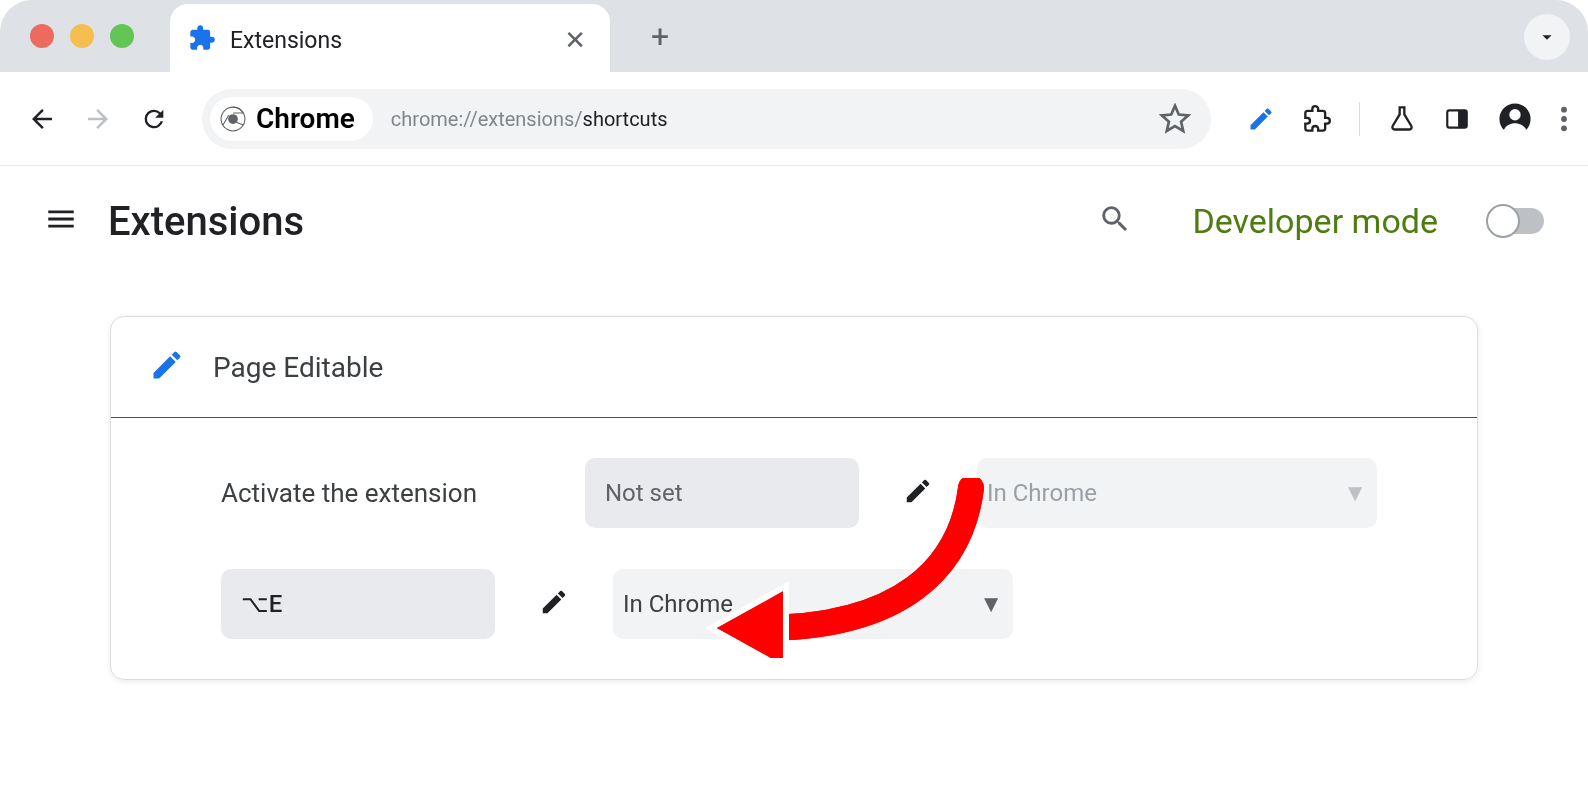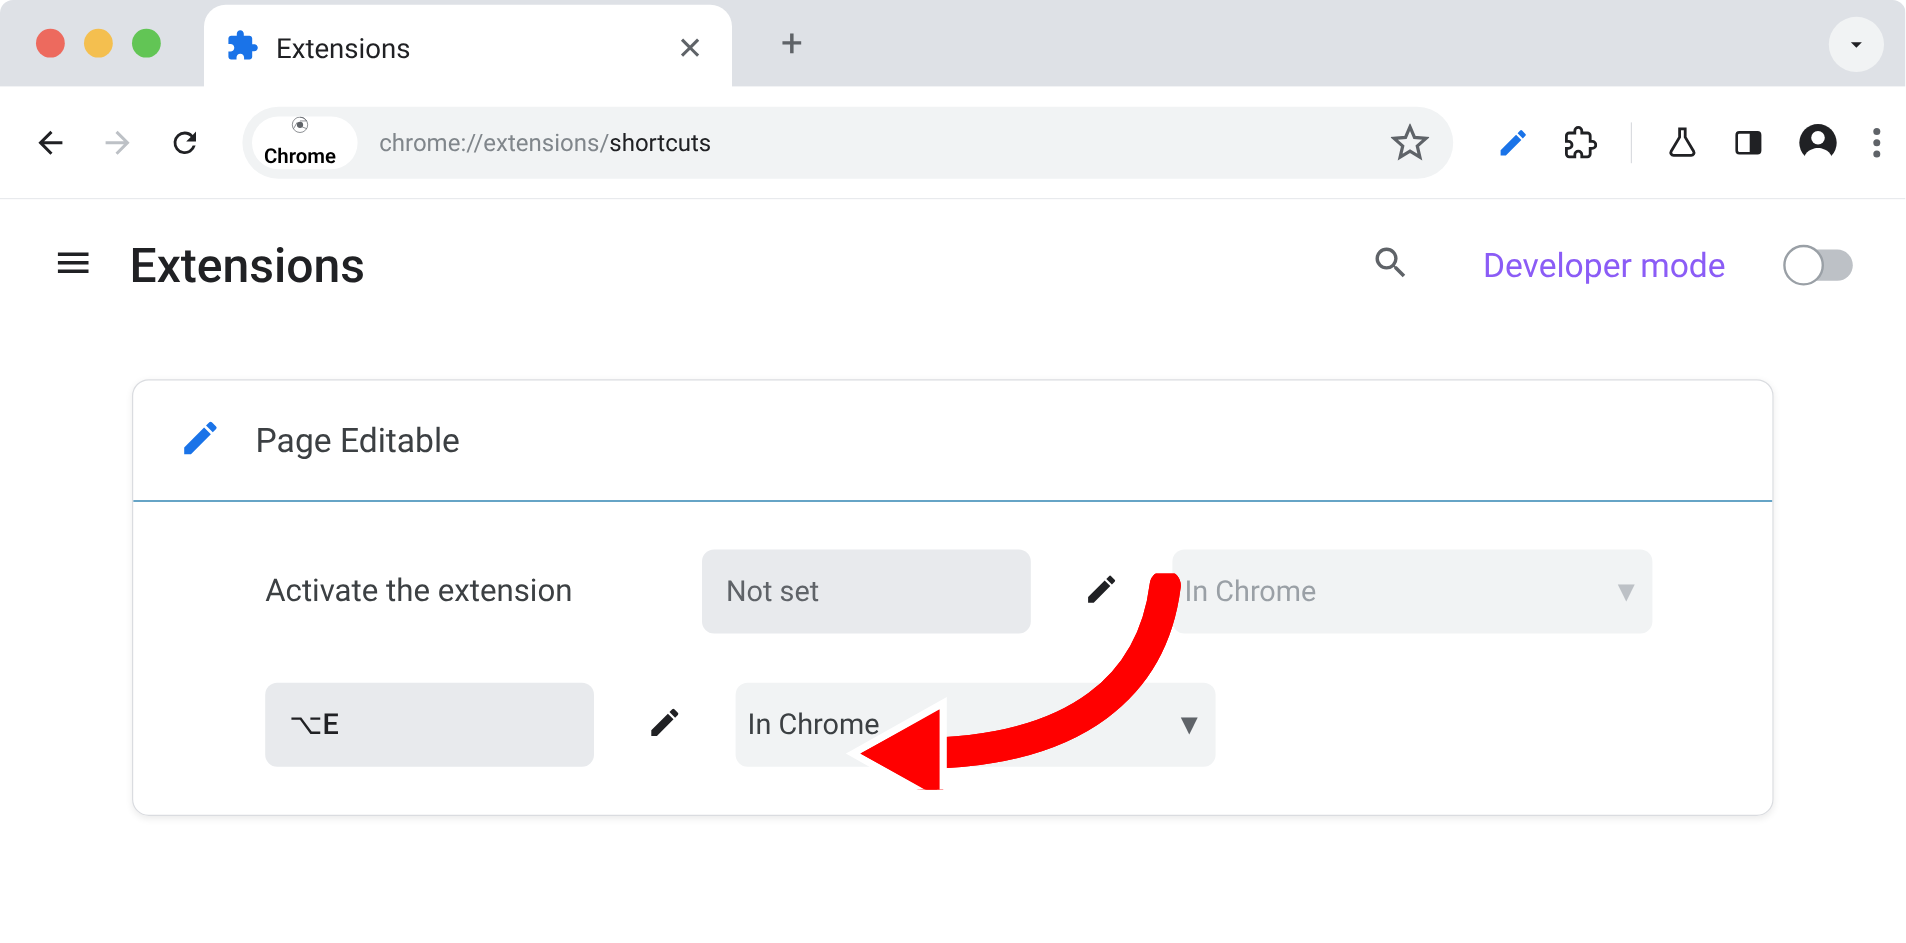--- a/index.html
+++ b/index.html
@@ -7,21 +7,21 @@
     font-family: -apple-system, BlinkMacSystemFont, "Segoe UI", Roboto, Arial, sans-serif;
     background: #fff;
     width: 1588px;
     height: 786px;
     overflow: hidden;
   }
   .window {
     width: 1588px;
     height: 786px;
     background: #fff;
-    border-radius: 11px;
+    border-radius: 32px;
     overflow: hidden;
     display: flex;
     flex-direction: column;
   }
   
   .tab-bar {
     height: 72px;
     background: #dee1e6;
     display: flex;
     align-items: center;
@@ -111,22 +111,21 @@
   }
   .chrome-badge {
     background: #fff;
     border-radius: 22px;
     height: 44px;
     display: flex;
     align-items: center;
     padding: 0 18px 0 10px;
     gap: 10px;
     font-weight: 600;
-    font-size: 17px;
-    flex-direction: column;
+    font-size: 28px;
   }
   .url {
     font-size: 20px;
     color: #80868b;
     margin-left: 18px;
     flex: 1;
   }
   .url .dim { color: #80868b; }
   .url .path { color: #202124; }
   .star { color: #5f6368; }
@@ -152,22 +151,22 @@
   }
   .hamburger { cursor: pointer; }
   .page-title {
     font-size: 40px;
     font-weight: 500;
     color: #202124;
     flex: 1;
   }
   .search-icon-hdr { cursor: pointer; margin-right: 30px; }
   .dev-mode {
-    font-size: 28px;
-    color: #8b5cf6;
+    font-size: 34px;
+    color: #4d7c0f;
     margin-right: 22px;
   }
   .toggle {
     width: 54px;
     height: 26px;
     background: #bdc1c6;
     border-radius: 14px;
     position: relative;
     cursor: pointer;
   }

